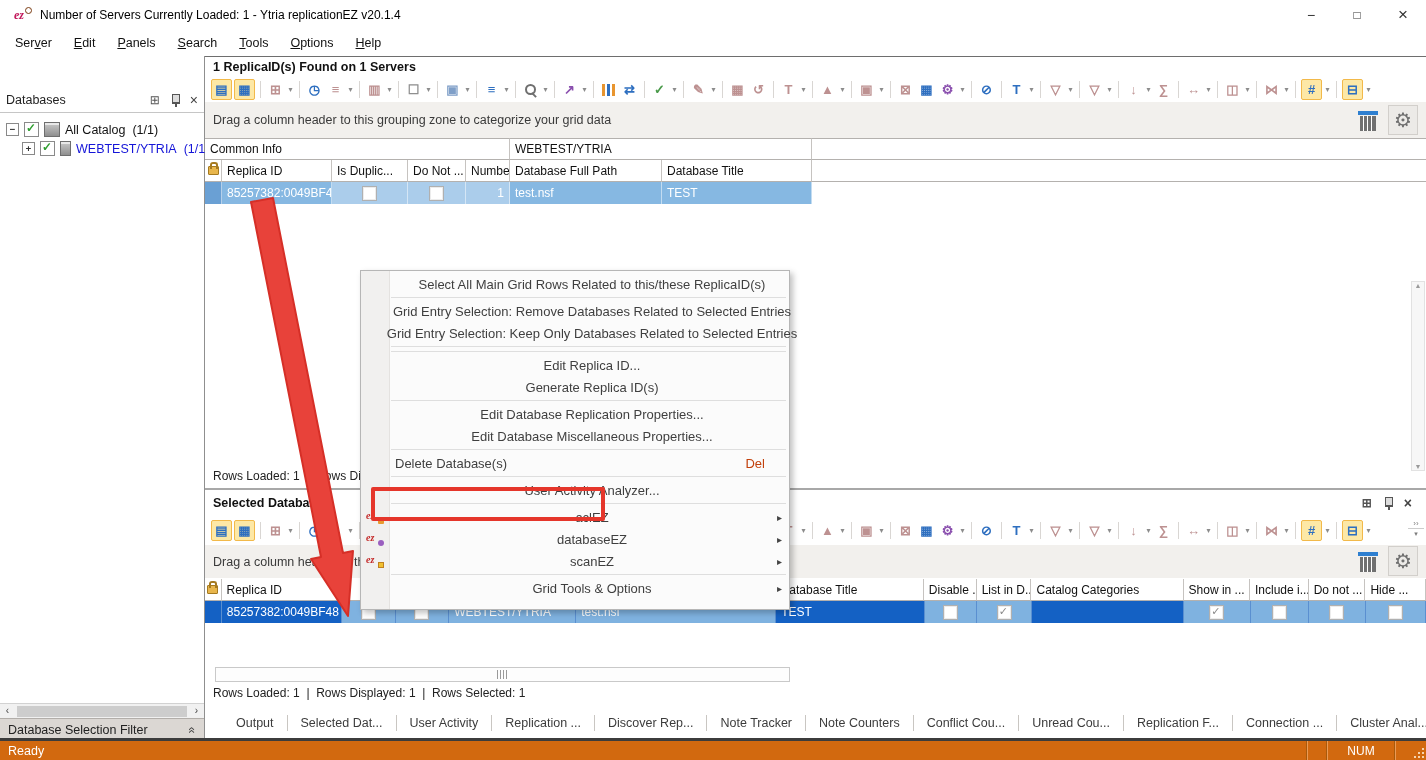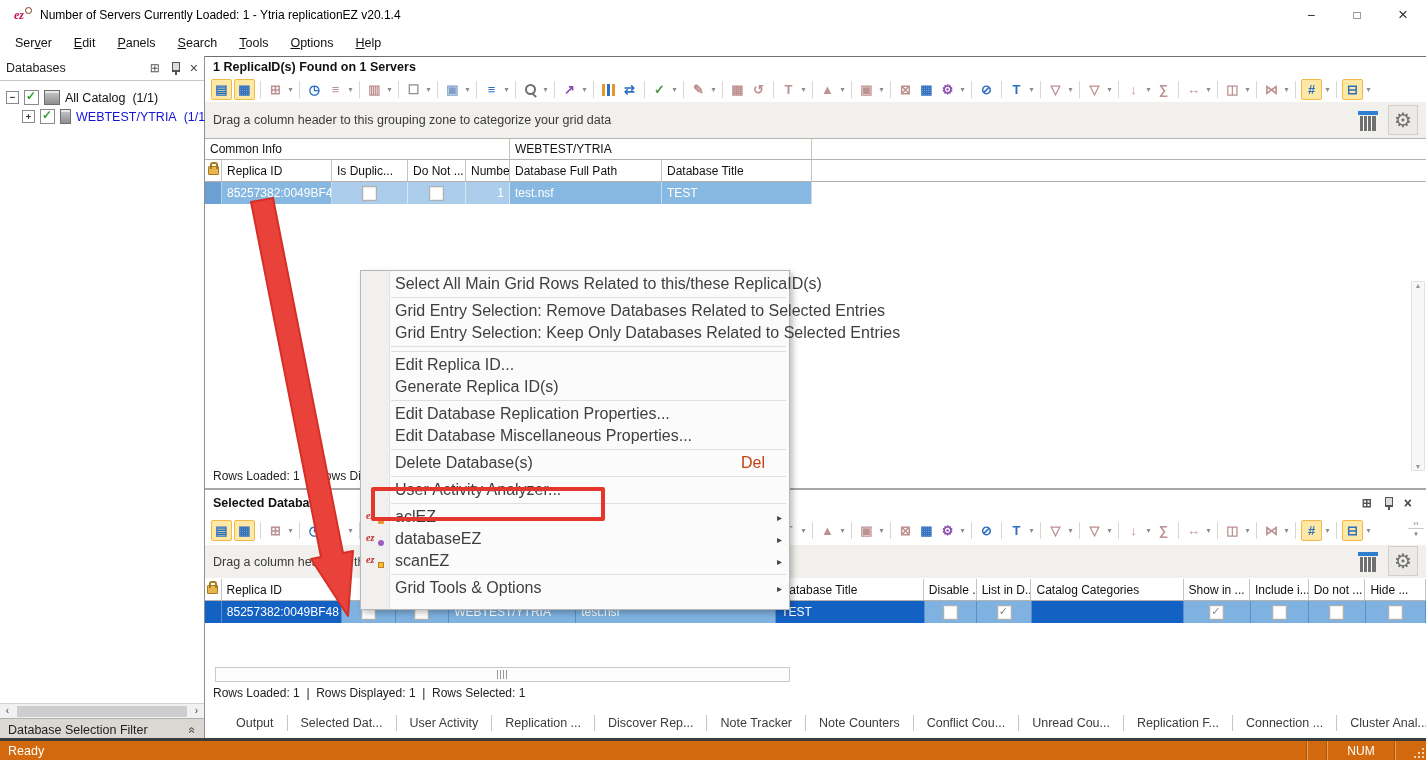--- a/index.html
+++ b/index.html
@@ -17,21 +17,21 @@
   .wbtn{width:46px;height:100%;display:flex;align-items:center;justify-content:center;color:#333;}
   .wbtn.min::after{content:"−";font-size:14px;}
   .wbtn.max::after{content:"□";font-size:12px;}
   .wbtn.close::after{content:"×";font-size:17px;}
   
   .menubar{position:absolute;left:0;top:30px;width:100%;height:26px;background:#fff;display:flex;align-items:center;padding-left:4px;box-sizing:border-box;}
   .mb-item{padding:0 11px;font-size:12.5px;color:#111;}
   .mb-item .u{text-decoration:underline;}
   
   .sidebar{position:absolute;left:0;top:56px;width:205px;height:685px;background:#fff;border-right:1px solid #8f8f8f;box-sizing:border-box;}
-  .sb-head{height:24px;display:flex;align-items:center;padding:0 6px;}
+  .sb-head{height:24px;display:flex;align-items:center;padding:0 6px;margin-top:32px;}
   .sb-title{font-size:12.5px;color:#222;}
   .sb-icons{margin-left:auto;display:flex;align-items:center;gap:9px;color:#555;}
   .boxplus{width:12px;height:12px;display:inline-flex;align-items:center;justify-content:center;font-size:12px;color:#555;}
   .boxplus::before{content:"⊞";}
   .pin{width:11px;height:14px;position:relative;display:inline-block;}
   .pin::before{content:"";position:absolute;left:2px;top:1px;width:6px;height:7px;border:1px solid #555;border-bottom-width:2px;background:#ddd;}
   .pin::after{content:"";position:absolute;left:5px;top:10px;width:2px;height:4px;background:#555;}
   .xicon::before{content:"×";font-size:14px;color:#444;}
   .sb-tree{border-top:1px solid #c6c6c6;padding-top:7px;}
   .trow{display:flex;align-items:center;height:19px;gap:5px;}
@@ -132,21 +132,21 @@
   .sb-right{margin-left:auto;display:flex;align-items:stretch;height:100%;}
   .sdiv{width:0;border-left:1px solid #a85a0c;border-right:1px solid #eb9a55;}
   .sseg{display:flex;align-items:center;justify-content:center;font-size:12px;}
   .sseg.s1{width:18px;} .sseg.snum{width:66px;} .sseg.s3{width:30px;position:relative;}
   .grip{position:absolute;right:2px;bottom:2px;width:12px;height:12px;}
   .grip::after{content:"";position:absolute;right:0;bottom:0;width:2px;height:2px;background:#f6d3ae;
     box-shadow:-4px 0 #f6d3ae,-8px 0 #f6d3ae,0 -4px #f6d3ae,-4px -4px #f6d3ae,0 -8px #f6d3ae;}
   
   .ctxmenu{position:absolute;left:360px;top:270px;width:430px;height:340px;background:#fbfbfb;border:1px solid #b6b6b6;box-shadow:3px 3px 6px rgba(0,0,0,.25);z-index:20;box-sizing:border-box;padding:2px 0;}
   .ctx-gutter{position:absolute;left:0;top:0;bottom:0;width:28px;background:#f1f0ef;border-right:1px solid #e4e2e0;}
-  .mi{height:22px;display:flex;align-items:center;padding-left:34px;font-size:16px;color:#3f3f3f;position:relative;}
+  .mi{height:22px;display:flex;align-items:center;padding-left:34px;font-size:13px;color:#3f3f3f;position:relative;justify-content:center;}
   .mi.msep{height:5px;padding:0;}
   .mi.msep::after{content:"";position:absolute;left:30px;right:3px;top:2px;border-top:1px solid #dedede;}
   .mi-label{white-space:nowrap;}
   .mi-shortcut{margin-left:auto;padding-right:24px;color:#c2410c;}
   .mi-arrow{position:absolute;right:7px;color:#444;font-size:10px;}
   .mi-arrow::before{content:"▸";}
   .mi-ez{position:absolute;left:5px;top:3px;width:20px;height:16px;font:italic bold 10px/14px "Liberation Serif",serif;color:#c42828;}
   .mi-ez::before{content:"ez";}
   .mi-ez::after{content:"";position:absolute;right:2px;bottom:1px;width:6px;height:6px;}
   .mi-ez.ezacl::after{background:#e89a2f;border-radius:1px;}

